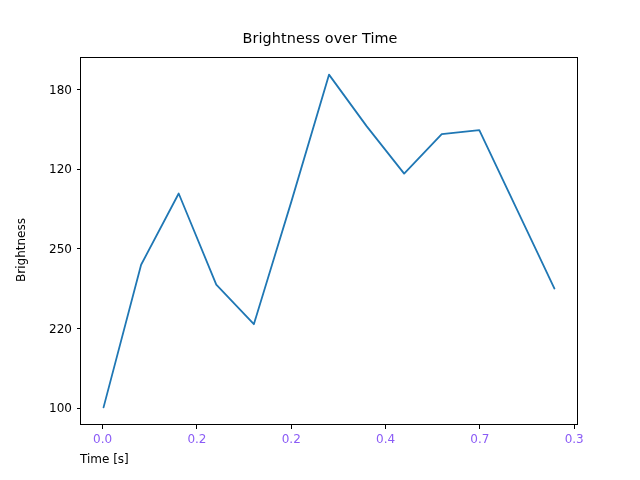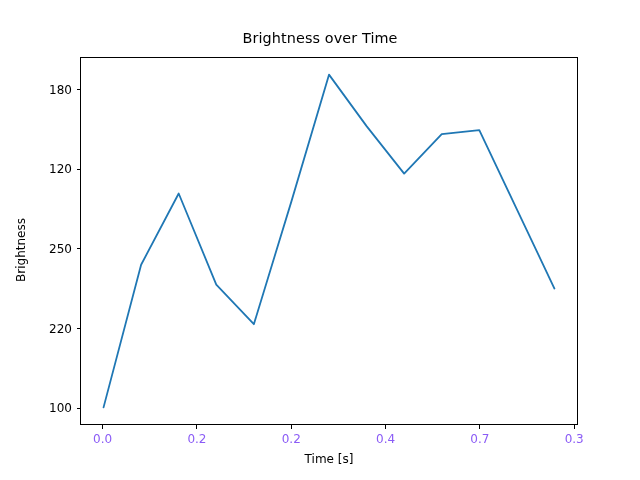--- a/index.html
+++ b/index.html
@@ -38,21 +38,21 @@
   .xtick-col .tick-mark{
     position:absolute;left:-0.5px;top:0;width:1px;height:3.5px;background:#000000;
   }
   .xtick-col .tick-text{
     position:absolute;top:6px;left:0;transform:translateX(-50%);
     font-size:12px;color:#8b5cf6;white-space:nowrap;line-height:16px;
   }
 
   #xlabel{
     position:absolute;left:80px;top:452px;width:498px;
-    text-align:center;font-size:12px;color:#000000;
+    font-size:12px;color:#000000;
   }
   #ylabel{
     position:absolute;left:0px;top:0px;
     width:368px;height:18px;
     transform:translate(-163px,241px) rotate(-90deg);
     transform-origin:center center;
     text-align:center;font-size:12px;color:#000000;
     line-height:18px;
   }
 </style>

